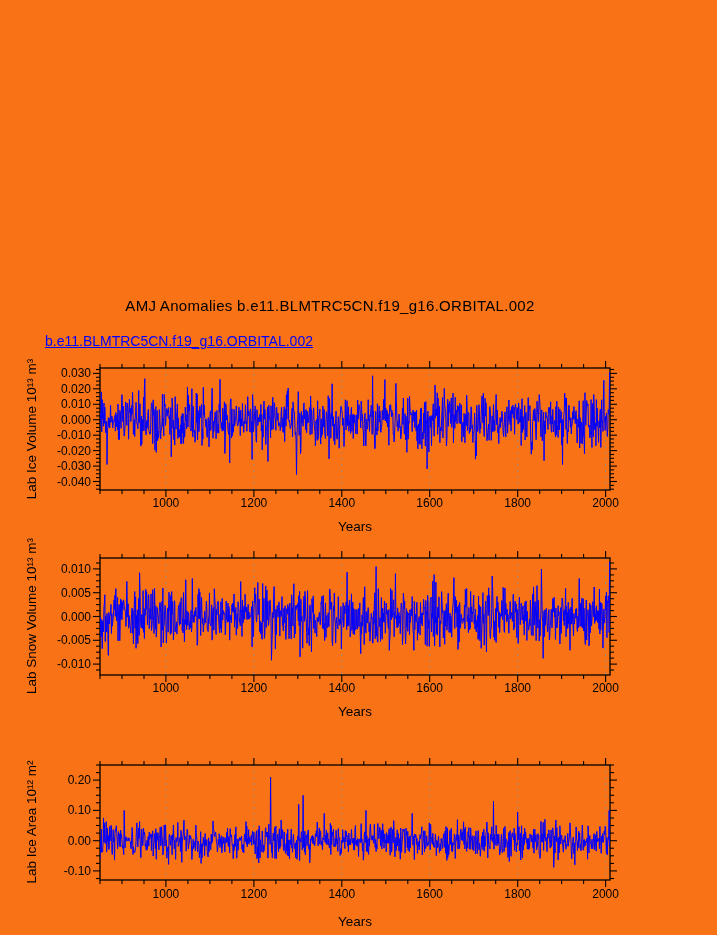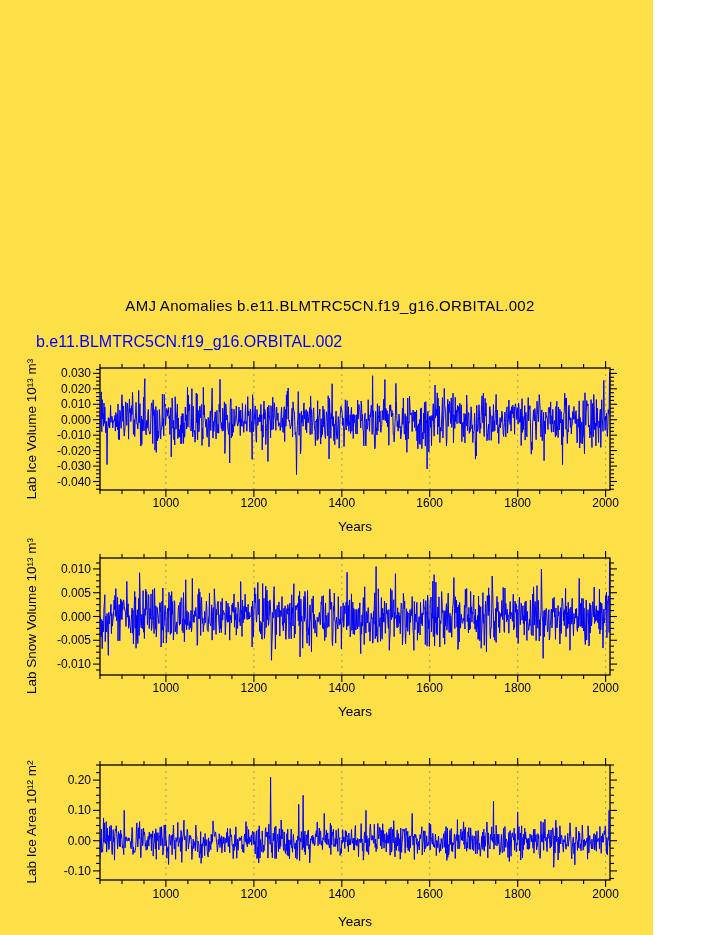--- a/index.html
+++ b/index.html
@@ -1,26 +1,26 @@
 <!DOCTYPE html>
 <html><head>
 <meta charset="utf-8">
 <style>
   * { margin:0; padding:0; box-sizing:border-box; }
   html,body { background:#ffffff; }
   #page {
-    position:relative; width:653px; height:935px; background:#fde047;
+    position:relative; width:717px; height:935px; background:#f97316;
     font-family:"Liberation Sans", sans-serif; overflow:hidden;
   }
   .chart-title {
     position:absolute; left:85px; top:297px; width:490px; text-align:center;
     font-size:15px; color:#000; letter-spacing:0.3px; white-space:nowrap;
   }
   .legend-label {
-    position:absolute; left:36px; top:333px; font-size:16px; white-space:nowrap;
+    position:absolute; left:45px; top:333px; font-size:14px; white-space:nowrap;text-decoration:underline;
   }
   .y-axis-title {
     position:absolute; transform:translate(-50%,-50%) rotate(-90deg);
     white-space:nowrap; font-size:13.5px; color:#000;
   }
   svg.panel { position:absolute; left:0; }
   .gridline { stroke-width:0.8; stroke-dasharray:2 4; }
   .frame { fill:none; stroke:#000; stroke-width:1.3; }
   .tick  { stroke:#000; stroke-width:1.1; }
   .ticklabel { font-family:"Liberation Sans",sans-serif; font-size:12px; fill:#000; }

